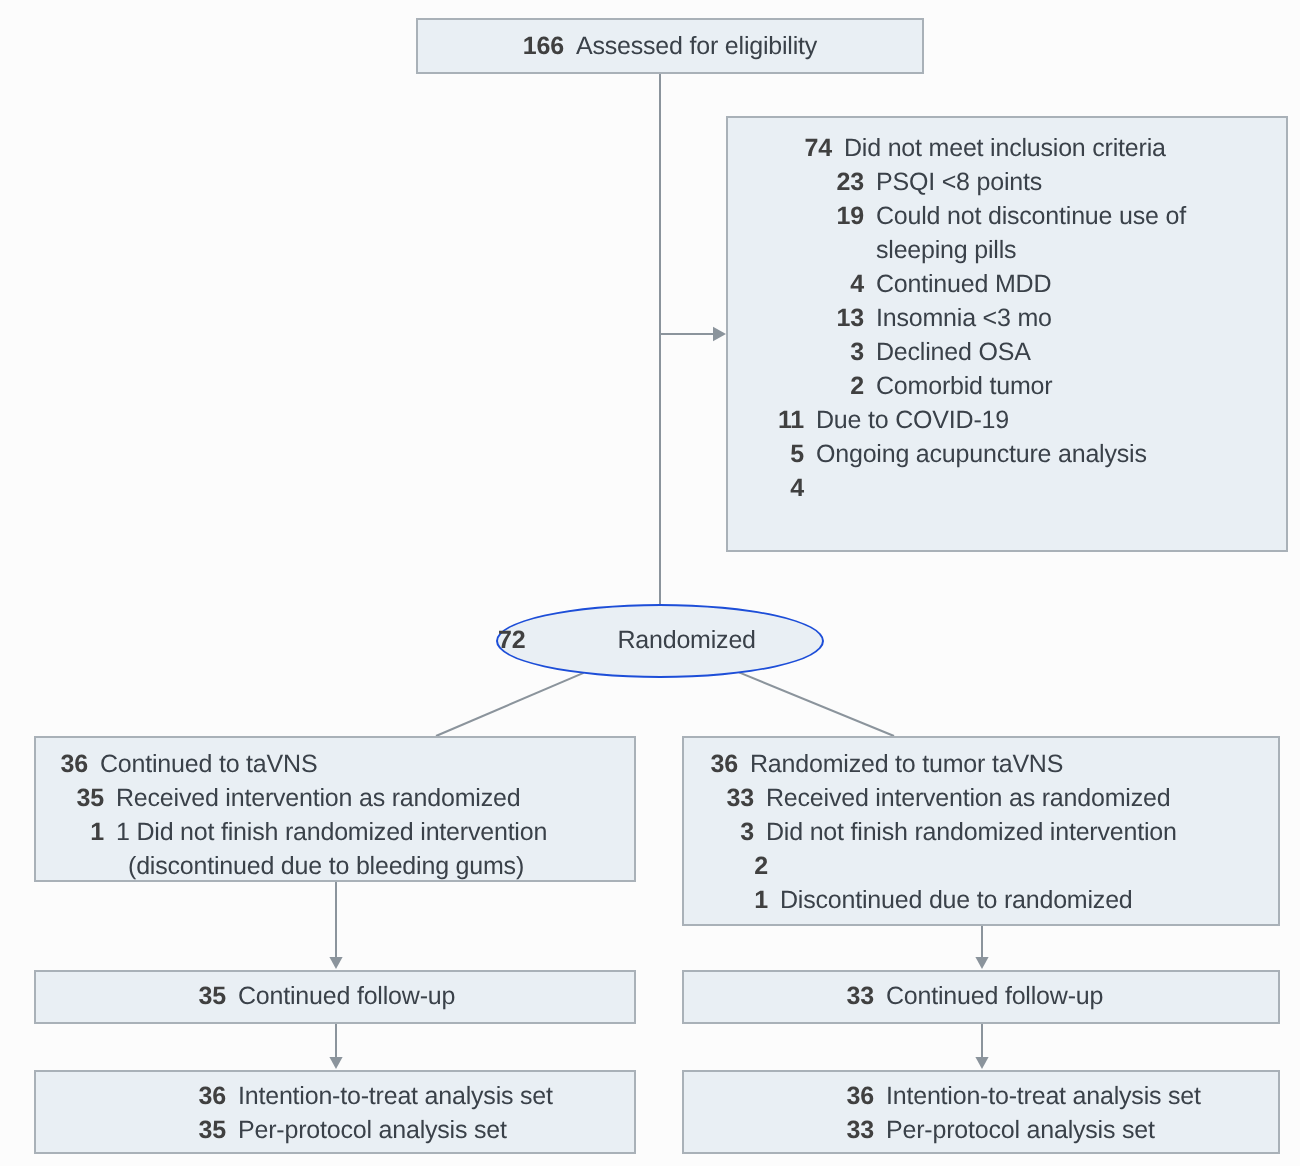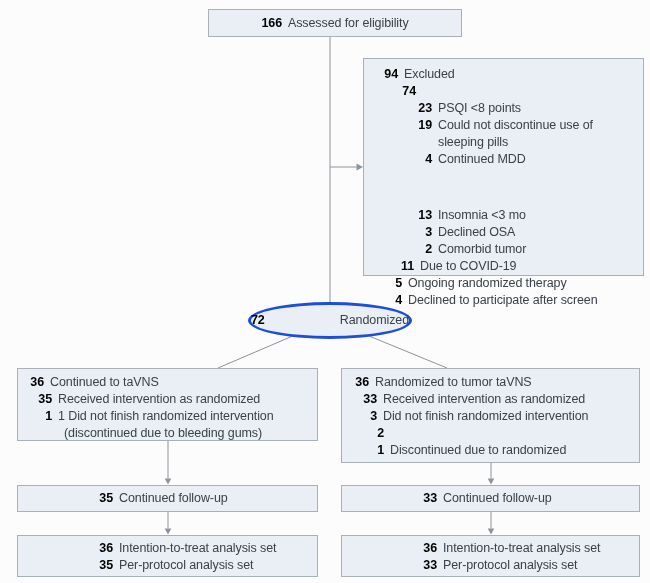--- a/index.html
+++ b/index.html
@@ -6,29 +6,29 @@
   .canvas{
     position:relative;width:650px;height:583px;background:#fcfcfc;
     font-family:"Liberation Sans",sans-serif;font-size:12.5px;line-height:17px;
     color:#3a4149;letter-spacing:-0.1px;overflow:hidden;
   }
   svg.connectors{position:absolute;left:0;top:0;width:650px;height:583px;pointer-events:none;}
   .box{
     position:absolute;background:#e9eff4;border:1px solid #a9b1b8;box-sizing:border-box;
   }
   .line{display:flex;align-items:baseline;}
-  .num{font-weight:bold;color:#000000;text-align:right;flex:0 0 auto;display:inline-block;}
+  .num{font-weight:bold;color:#404040;text-align:right;flex:0 0 auto;display:inline-block;}
   .txt{margin-left:6px;}
   
   #top-box{left:208px;top:9px;width:254px;height:28px;display:flex;align-items:center;justify-content:center;white-space:nowrap;}
   #excluded{left:363px;top:58px;width:281px;height:218px;padding:7px 8px 0 17px;}
   #ellipse{
     position:absolute;left:248px;top:302px;width:164px;height:37px;border-radius:50%;
-    background:#e9eff4;border:3px solid #1d4ed8;box-sizing:border-box;
-    display:flex;align-items:center;justify-content:space-between;white-space:nowrap;
+    background:#e9eff4;border:1px solid #1d4ed8;box-sizing:border-box;
+    display:flex;align-items:center;justify-content:flex-start;white-space:nowrap;gap:40px;
   }
   #tavns{left:17px;top:368px;width:301px;height:73px;padding:5px 8px 0 12px;}
   #sham{left:341px;top:368px;width:299px;height:95px;padding:5px 8px 0 13px;}
   #fu-left{left:17px;top:485px;width:301px;height:27px;}
   #fu-right{left:341px;top:485px;width:299px;height:27px;}
   .single{display:flex;align-items:center;padding-left:77px;white-space:nowrap;box-sizing:border-box;}
   .single .num{width:18px;}
   #an-left{left:17px;top:535px;width:301px;height:42px;padding-top:4px;}
   #an-right{left:341px;top:535px;width:299px;height:42px;padding-top:4px;}
   #an-left .line,#an-right .line{padding-left:77px;white-space:nowrap;}
@@ -56,61 +56,57 @@
     <polygon class="head" points="487.7,528.5 494.3,528.5 491,534.5"></polygon>
   </svg>
 
   <div class="box" id="top-box">
     <span class="num">166</span>
     <span class="txt">Assessed for eligibility</span>
   </div>
 
   <div class="box" id="excluded">
       <div class="line">
-        <span class="num" style="width: 17px;">94</span>
-        <span class="txt">Excluded</span>
-      </div>
-      <div class="line">
         <span class="num" style="width: 35px;">74</span>
+        <span class="txt">Did not meet inclusion criteria</span>
       </div>
       <div class="line">
         <span class="num" style="width: 51px;">23</span>
         <span class="txt">PSQI &lt;8 points</span>
       </div>
       <div class="line">
         <span class="num" style="width: 51px;">19</span>
         <span class="txt">Could not discontinue use of sleeping pills</span>
       </div>
       <div class="line">
         <span class="num" style="width: 51px;">4</span>
         <span class="txt">Continued MDD</span>
       </div>
       <div class="line">
-        <span class="num" style="width: 51px; margin-top: 39px;">13</span>
+        <span class="num" style="width: 51px;">13</span>
         <span class="txt">Insomnia &lt;3 mo</span>
       </div>
       <div class="line">
         <span class="num" style="width: 51px;">3</span>
         <span class="txt">Declined OSA</span>
       </div>
       <div class="line">
         <span class="num" style="width: 51px;">2</span>
         <span class="txt">Comorbid tumor</span>
       </div>
       <div class="line">
-        <span class="num" style="width: 21px; margin-left: 12px;">11</span>
+        <span class="num" style="width: 21px;">11</span>
         <span class="txt">Due to COVID-19</span>
       </div>
       <div class="line">
         <span class="num" style="width: 21px;">5</span>
-        <span class="txt">Ongoing randomized therapy</span>
+        <span class="txt">Ongoing acupuncture analysis</span>
       </div>
       <div class="line">
         <span class="num" style="width: 21px;">4</span>
-        <span class="txt">Declined to participate after screen</span>
       </div>
     </div>
 
   <div id="ellipse">
     <span class="num">72</span>
     <span class="txt">Randomized</span>
   </div>
 
   <div class="box" id="tavns">
       <div class="line">

